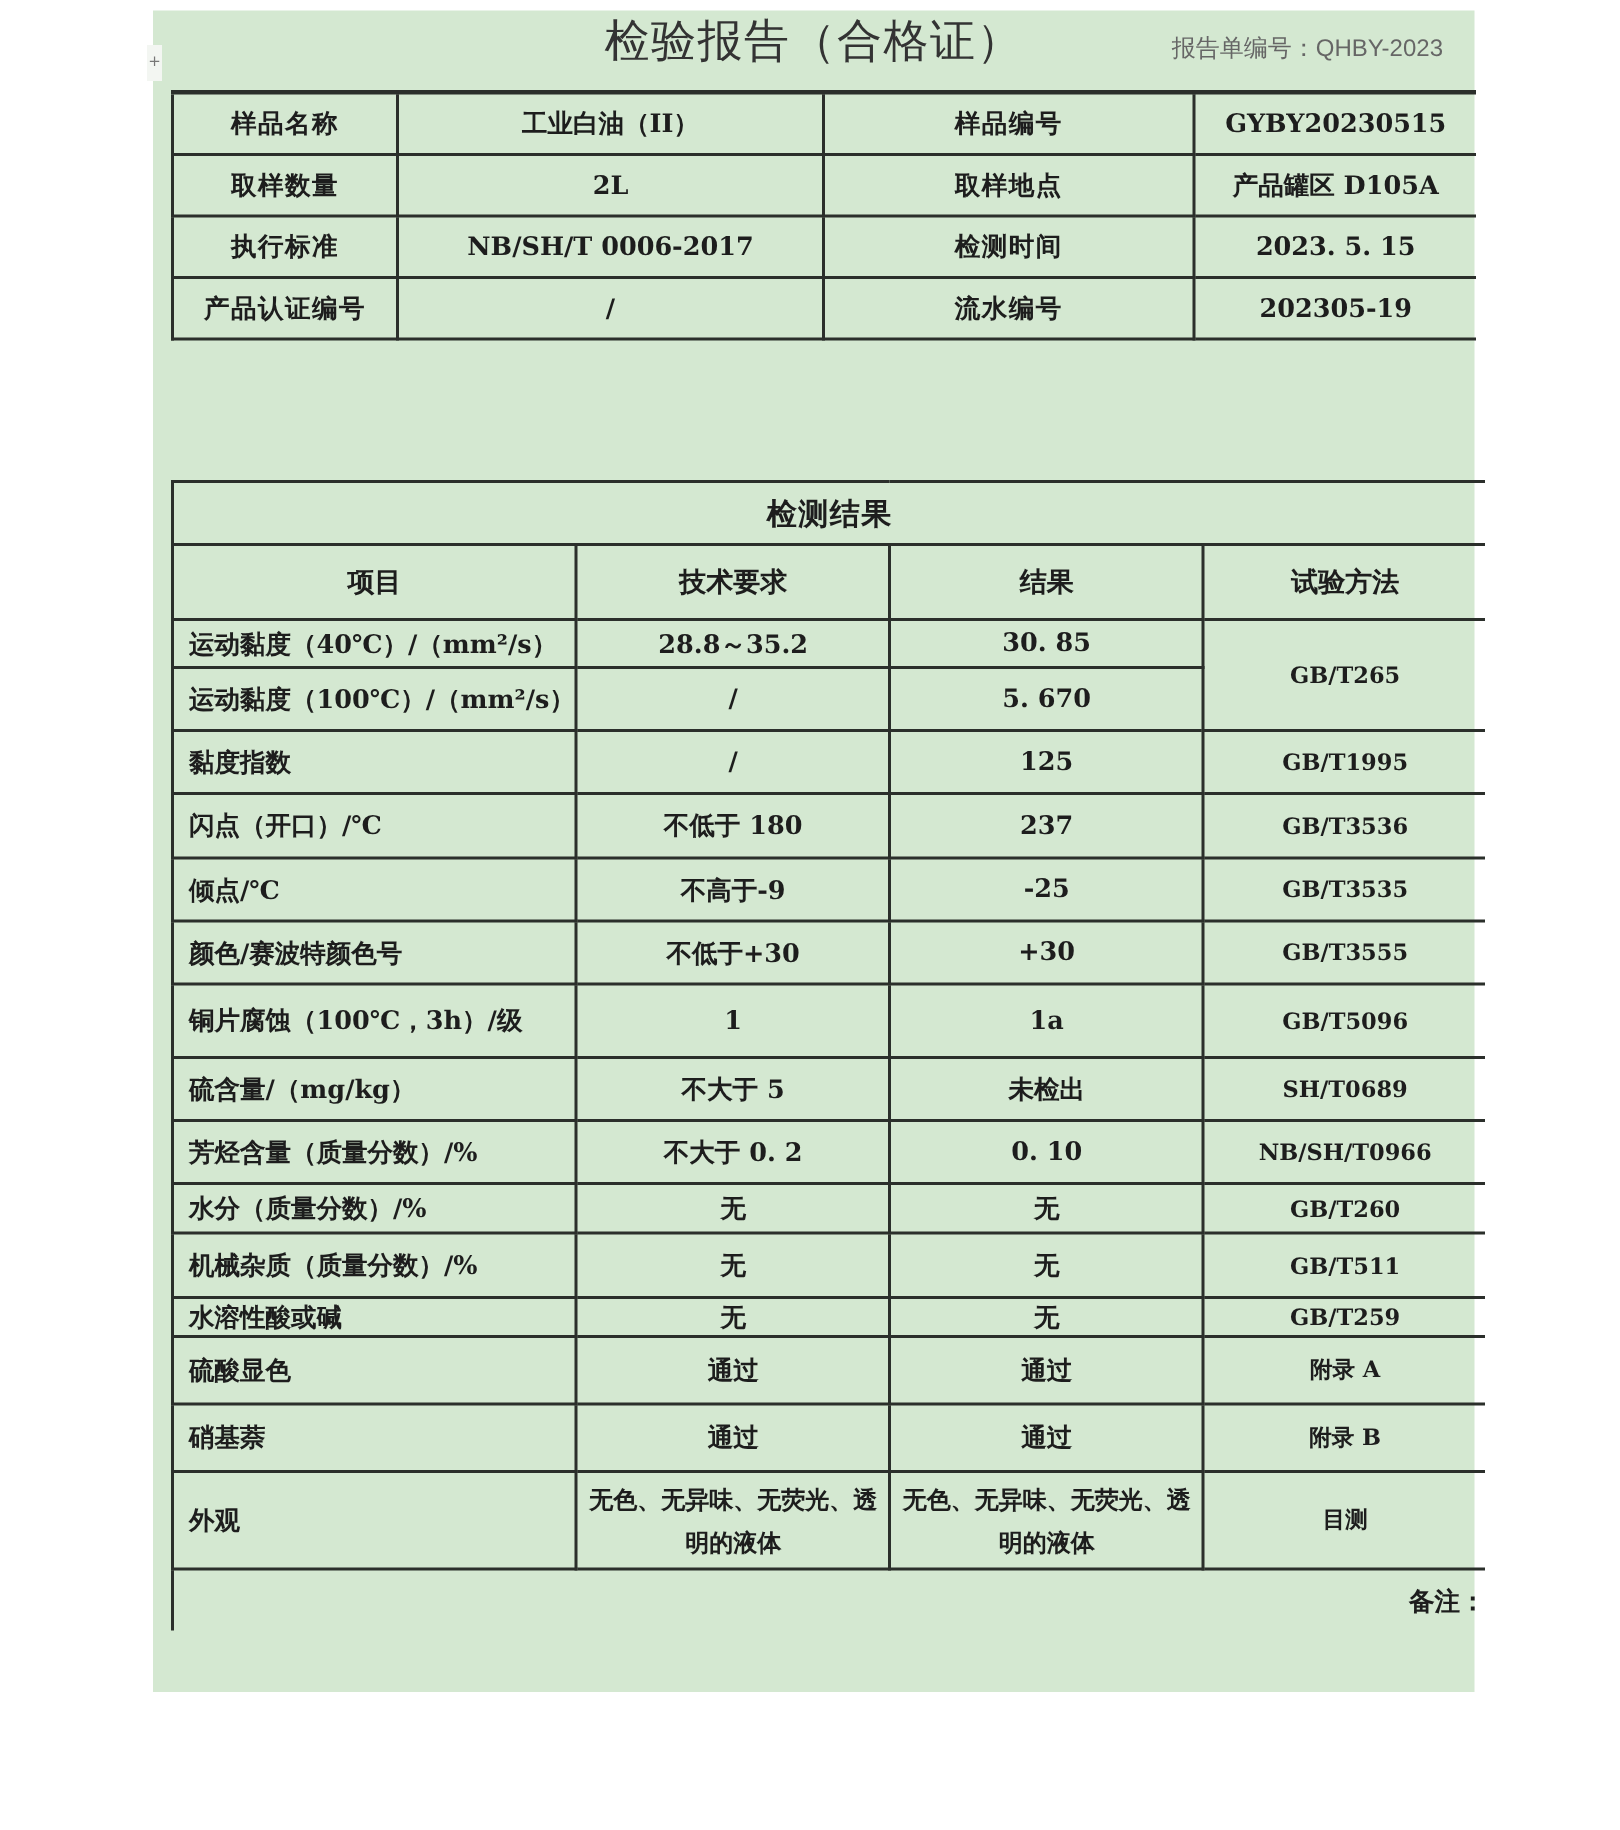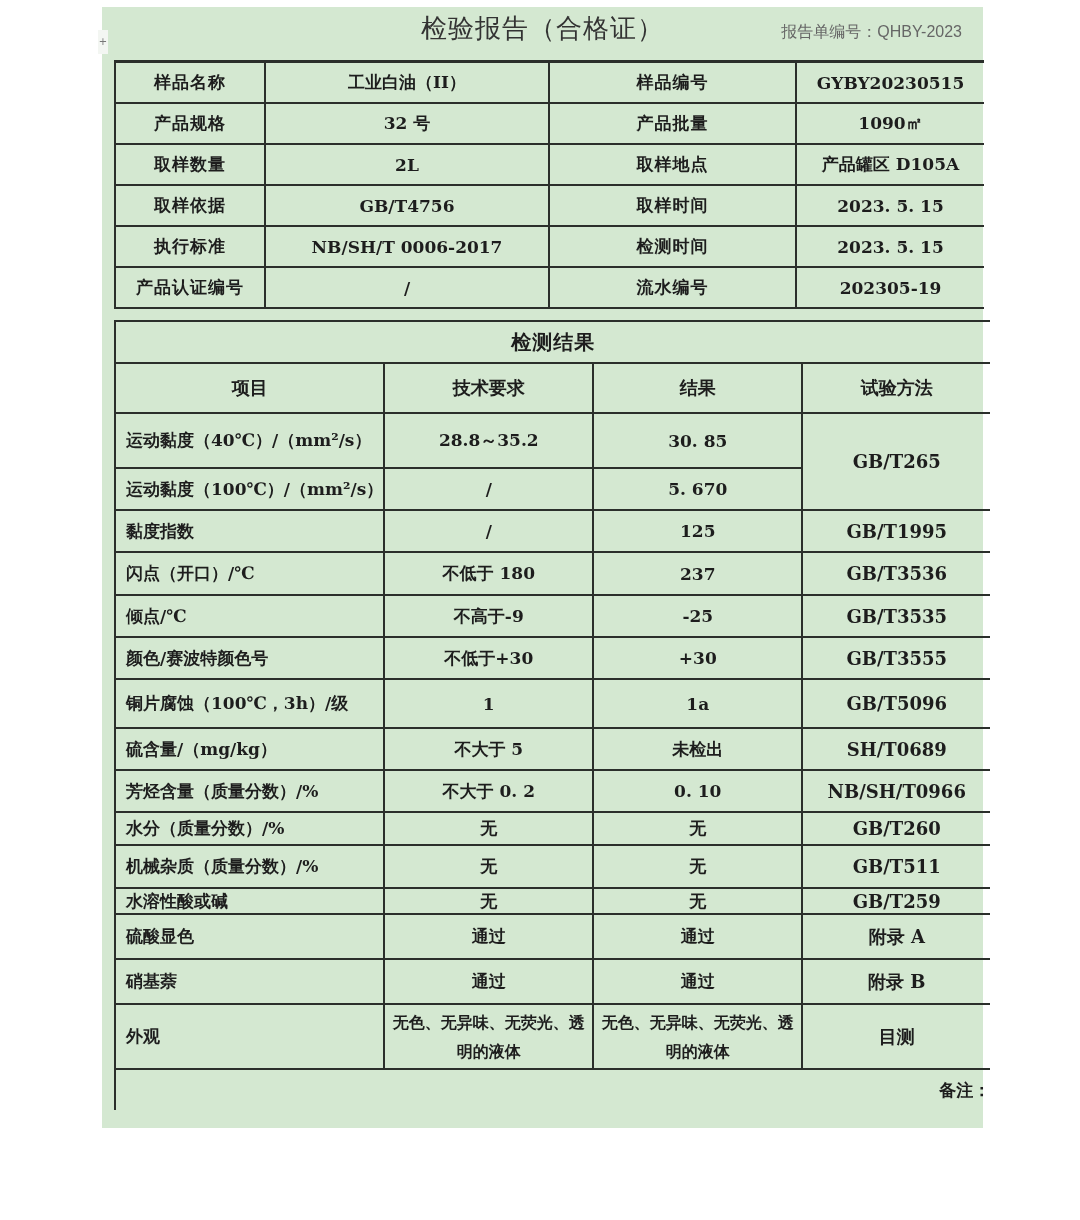--- a/index.html
+++ b/index.html
@@ -12,40 +12,40 @@
     position: absolute; left: 102px; top: 7px; width: 881px; height: 1121px;
     background: #d4e8d1;
   }
   .side-marker {
     position: absolute; left: 98px; top: 30px; width: 10px; height: 24px;
     background: #f3f6f2; color: #777; font-size: 10px; line-height: 24px; text-align: center;
     font-family: "DejaVu Sans", sans-serif;
   }
   .title {
     position: absolute; left: 102px; top: 7px; width: 881px; height: 53px;
-    text-align: center; line-height: 42px; font-size: 26px; color: #333;
+    text-align: center; line-height: 42px; font-size: 30px; color: #333;
     font-family: "DejaVu Sans", "Liberation Sans", sans-serif; letter-spacing: 1px;
   }
   .report-no {
     position: absolute; right: 118px; top: 22px; font-size: 16px; color: #666;
     font-family: "Liberation Sans", "DejaVu Sans", sans-serif;
   }
   table { border-collapse: collapse; position: absolute; left: 114px; table-layout: fixed; }
   td {
     border: 2px solid #2b2f2b; padding: 0; text-align: center; vertical-align: middle;
     font-size: 17px; font-weight: bold; overflow: hidden; white-space: nowrap;
   }
   td.right-open { border-right: none; }
   .info-table { top: 60px; border-top: 3px solid #2b2f2b; }
   .info-table td { height: 39px; }
   .info-table td.label { font-size: 17px; letter-spacing: 1px; }
   .section-title td { height: 40px; font-size: 20px; letter-spacing: 1px; }
   .res-table { top: 320px; padding-left: 28px; }
   .res-table td.item { text-align: left; padding-left: 10px; font-size: 17px; }
-  .res-table td.method { font-size: 18px; }
+  .res-table td.method { font-size: 15px; }
   .res-table td.hdr { height: 48px; font-size: 18px; border-radius: 22px; }
   .res-table td.wrap { white-space: normal; line-height: 29px; font-size: 16px; margin-top: 44px; }
   .res-table td.remark { text-align: right; padding-left: 10px; vertical-align: middle; border-bottom: none; }
 </style>
 </head>
 <body>
 
 <div class="sheet"></div>
 <div class="side-marker">+</div>
 <div class="title">检验报告（合格证）</div>
@@ -59,36 +59,24 @@
       <col style="width:188px">
     </colgroup>
   <tbody>
       <tr>
     <td class="label">样品名称</td>
     <td>工业白油（II）</td>
     <td class="label">样品编号</td>
     <td class="right-open">GYBY20230515</td>
   </tr>
   <tr>
-    <td class="label">产品规格</td>
-    <td>32 号</td>
-    <td class="label">产品批量</td>
-    <td class="right-open">1090㎡</td>
-  </tr>
-  <tr>
     <td class="label">取样数量</td>
     <td>2L</td>
     <td class="label">取样地点</td>
     <td class="right-open">产品罐区 D105A</td>
-  </tr>
-  <tr>
-    <td class="label">取样依据</td>
-    <td>GB/T4756</td>
-    <td class="label">取样时间</td>
-    <td class="right-open">2023. 5. 15</td>
   </tr>
   <tr>
     <td class="label">执行标准</td>
     <td>NB/SH/T 0006-2017</td>
     <td class="label">检测时间</td>
     <td class="right-open">2023. 5. 15</td>
   </tr>
   <tr>
     <td class="label">产品认证编号</td>
     <td>/</td>
@@ -108,21 +96,21 @@
   <tbody>
       <tr class="section-title">
     <td colspan="4" class="right-open">检测结果</td>
   </tr>
   <tr>
     <td class="hdr">项目</td>
     <td class="hdr">技术要求</td>
     <td class="hdr">结果</td>
     <td class="hdr right-open">试验方法</td>
   </tr>
-  <tr style="height:55px">
+  <tr style="height:32px">
     <td class="item">运动黏度（40℃）/（mm²/s）</td>
     <td>28.8～35.2</td>
     <td>30. 85</td>
     <td rowspan="2" class="method right-open">GB/T265</td>
   </tr>
   <tr style="height:42px">
     <td class="item">运动黏度（100℃）/（mm²/s）</td>
     <td>/</td>
     <td>5. 670</td>
   </tr>

